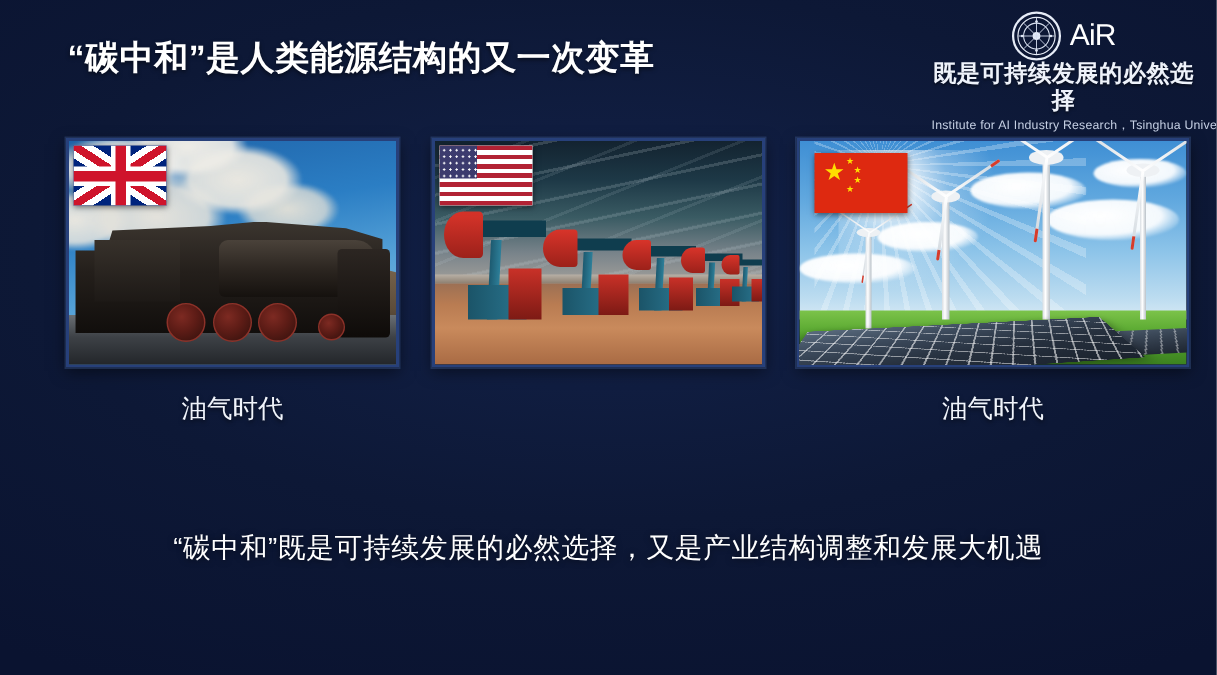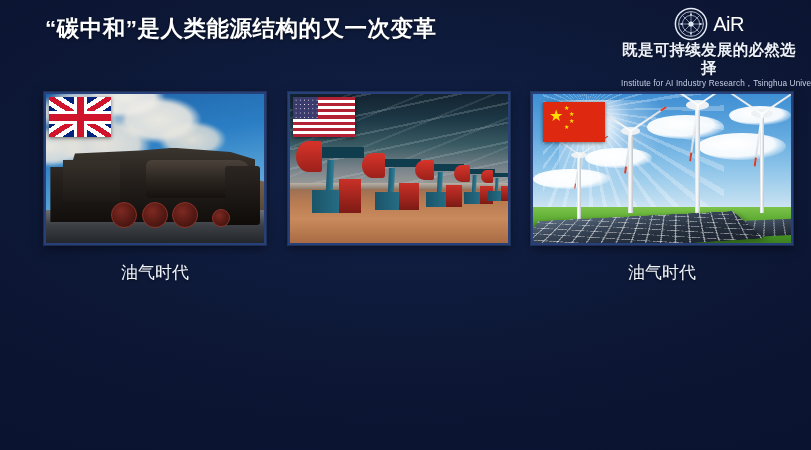--- a/index.html
+++ b/index.html
@@ -12,21 +12,21 @@
   #slide {
     position:absolute; left:0; top:0; width:811px; height:450px;
     background:
       radial-gradient(ellipse 700px 320px at 50% 38%, #13224a 0%, #0d1836 55%, #0a1330 100%),
       linear-gradient(180deg,#0b1631 0%,#0d1a3c 45%,#0a1430 100%);
     overflow:hidden;
   }
 
   
   .title {
-    position:absolute; left:45px; top:14px; width:430px;
+    position:absolute; left:45px; top:24px; width:430px;
     font-size:22.5px; font-weight:bold; color:#ffffff;
     letter-spacing:0.5px; line-height:30px; white-space:nowrap;
     text-shadow:0 1px 3px rgba(0,0,0,.55);
   }
 
   .logo-block {
     position:absolute; right:14px; top:6px; width:176px; height:66px;
   }
   .logo-row1 { display:flex; align-items:center; justify-content:center; height:36px; gap:5px; }
   .seal { width:34px; height:34px; flex:0 0 34px; position:relative; }
@@ -448,14 +448,15 @@
       <span class="s" style="left:21px;top:3px;font-size:6px;">★</span>
       <span class="s" style="left:26px;top:9px;font-size:6px;">★</span>
       <span class="s" style="left:26px;top:16px;font-size:6px;">★</span>
       <span class="s" style="left:21px;top:22px;font-size:6px;">★</span>
     </div>
   </div>
 
   <div class="caption" id="cap1">油气时代</div>
   <div class="caption" id="cap3">油气时代</div>
 
+  <div class="statement">“碳中和”既是可持续发展的必然选择，又是产业结构调整和发展大机遇</div>
 
 </div>
 
 </body></html>

